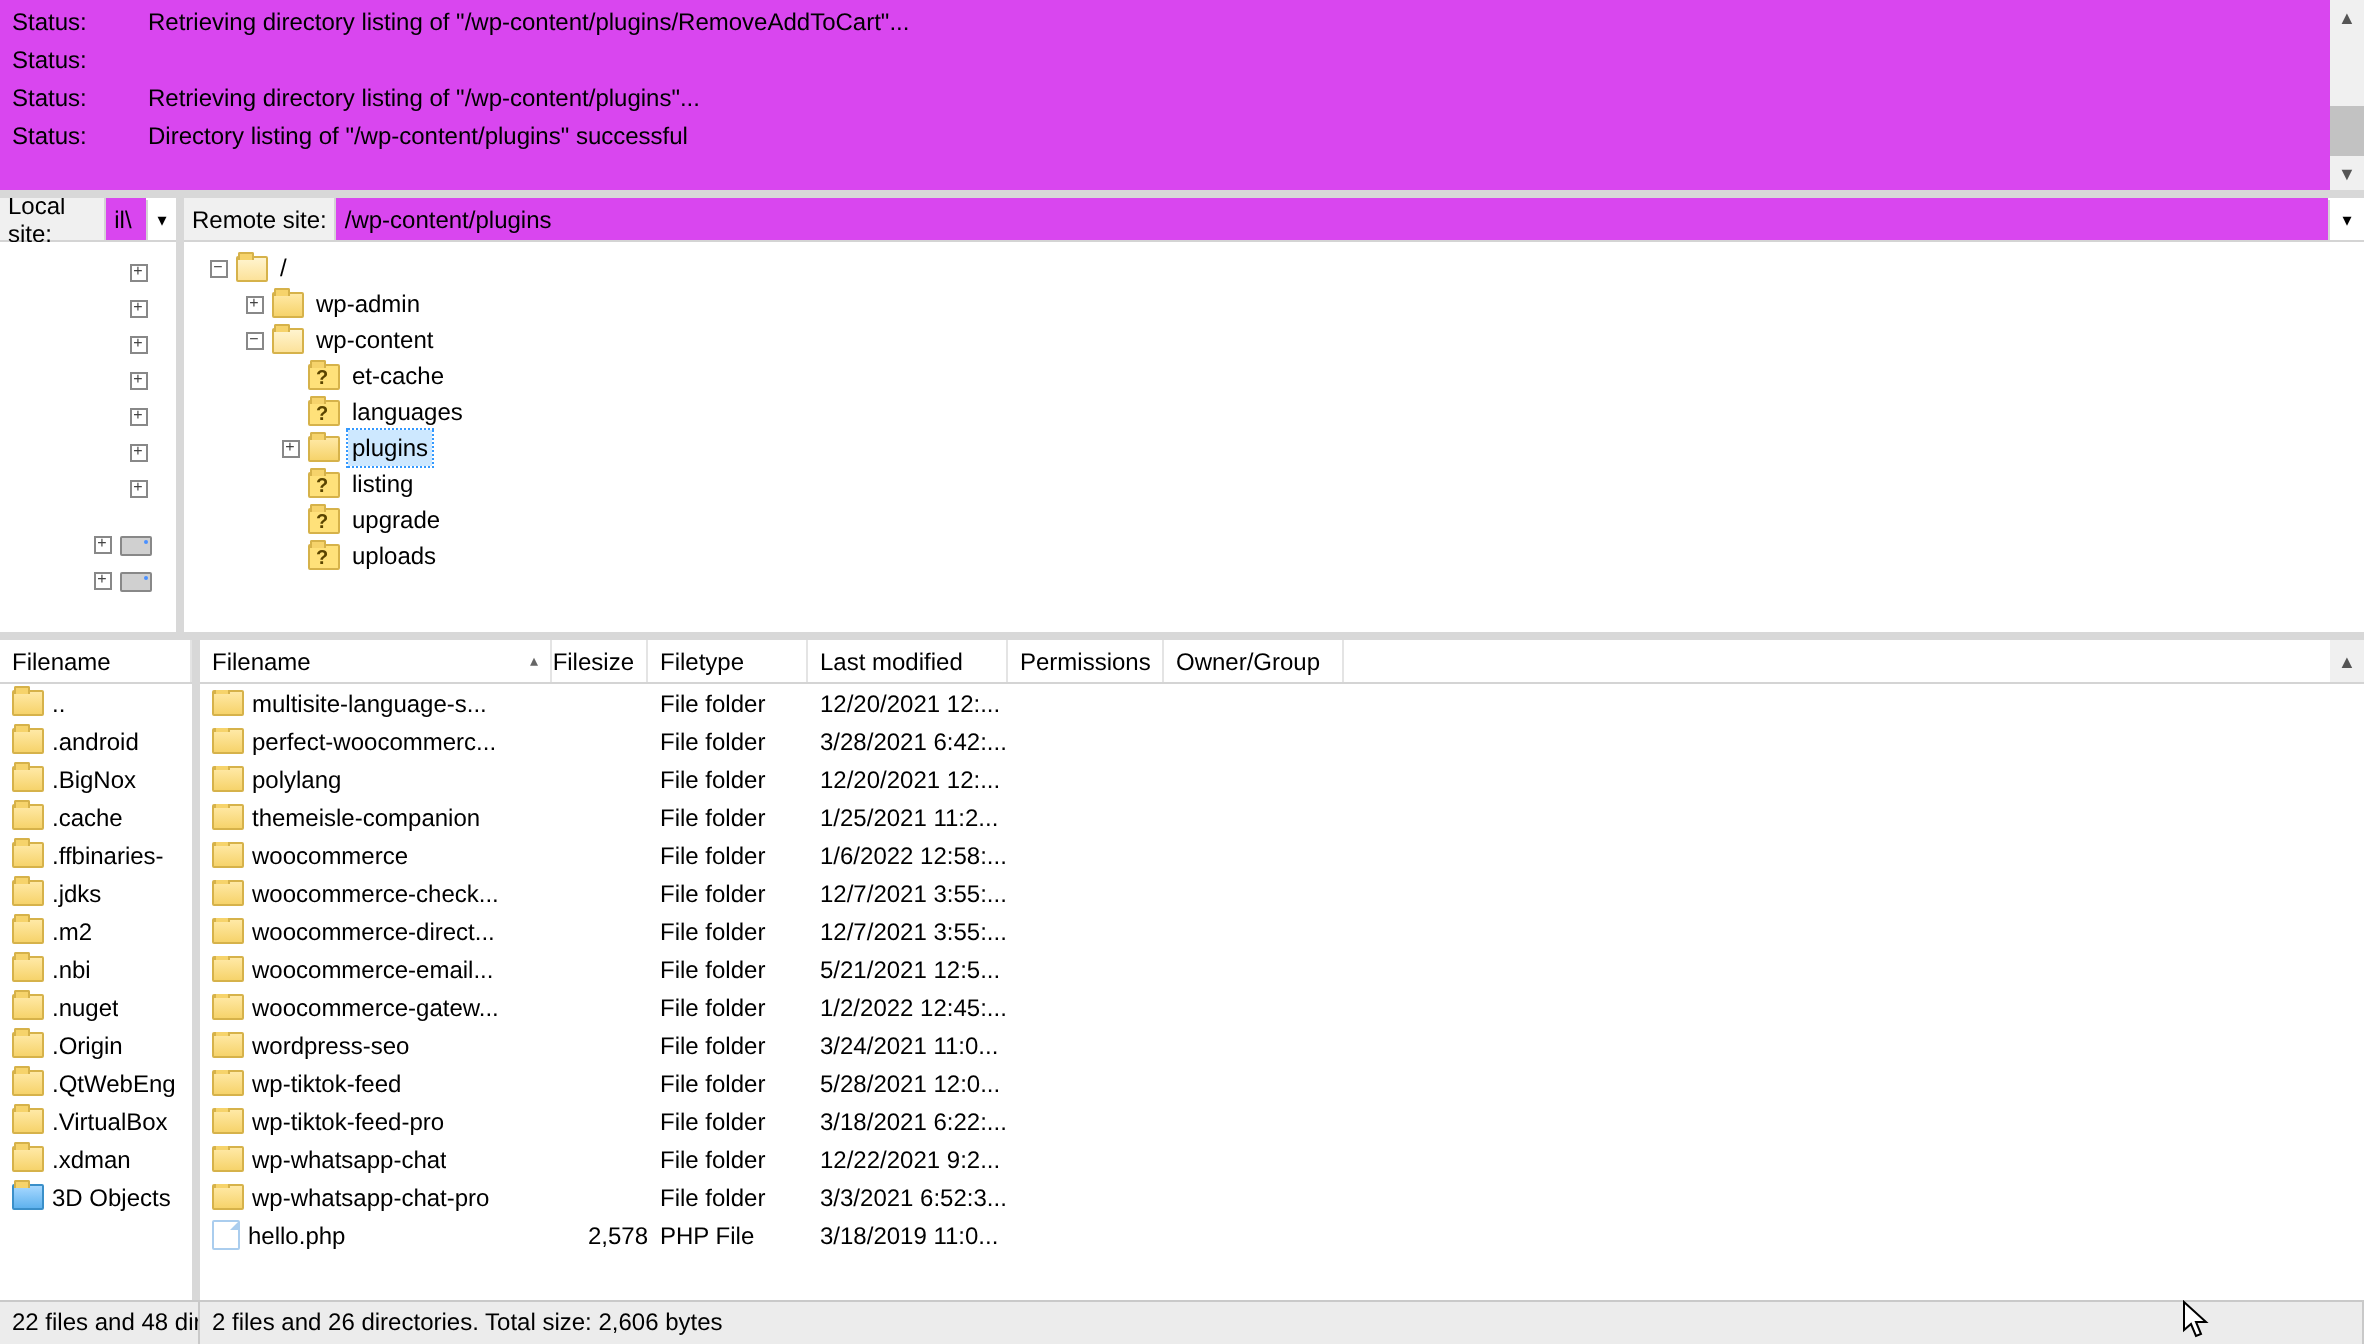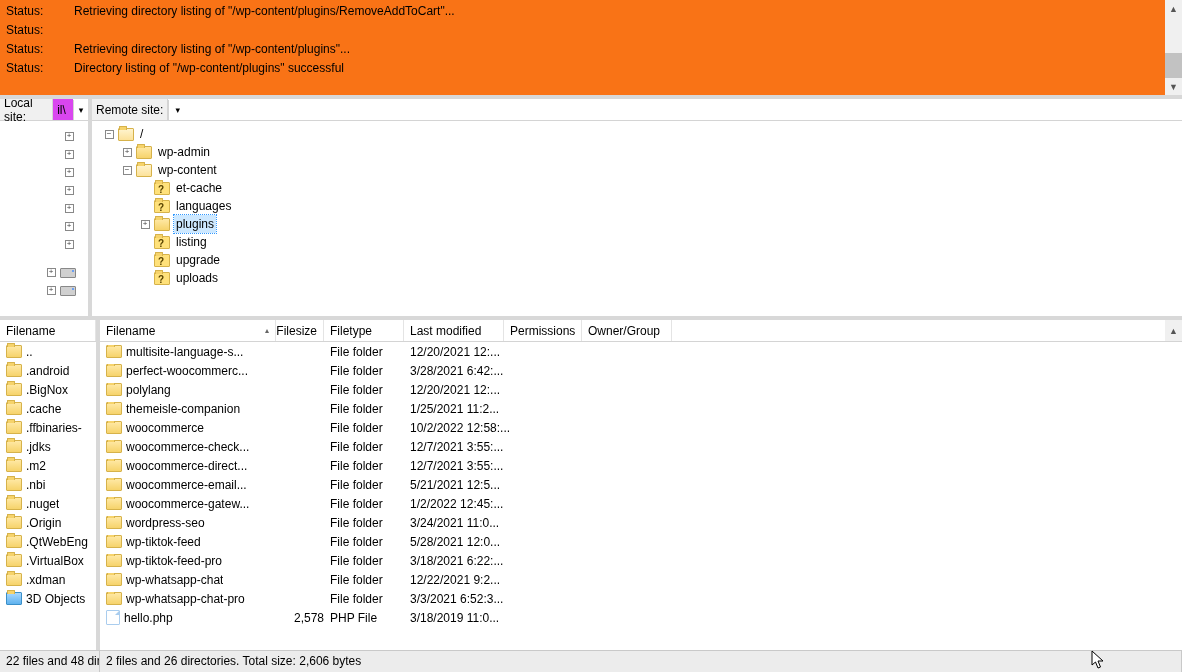--- a/index.html
+++ b/index.html
@@ -1,19 +1,19 @@
 <!DOCTYPE html>
 <html><head>
 <meta charset="utf-8">
 <style>
   * { box-sizing: border-box; margin: 0; padding: 0; font-family: "Segoe UI", Tahoma, sans-serif; font-size: 12px; }
   body { background: #fff; width: 1182px; height: 672px; overflow: hidden; display: flex; flex-direction: column; }
   
   
-  .status-log { height: 99px; border-bottom: 4px solid #d8d8d8; position: relative; overflow: hidden; background:#f97316; }
+  .status-log { height: 99px; border-bottom: 4px solid #d8d8d8; position: relative; overflow: hidden; background:#d946ef; }
   .status-log-inner { padding: 2px 6px; }
   .status-row { display: flex; gap: 28px; line-height: 19px; white-space: nowrap; }
   .status-label { width: 40px; }
   
   
   .site-row { display: flex; height: 221px; border-bottom: 4px solid #d8d8d8; }
   .local-pane { width: 92px; border-right: 4px solid #d8d8d8; display: flex; flex-direction: column; }
   .remote-pane { flex: 1; display: flex; flex-direction: column; }
   .site-bar { display: flex; align-items: center; border-bottom: 1px solid #d4d4d4; height: 22px; }
   .site-bar-label { padding: 0 4px; border-right: 1px solid #d4d4d4; height: 100%; display: flex; align-items: center; background:#f0f0f0; }
@@ -187,20 +187,21 @@
             </span>
             <span class="drive-icon"></span>
           </div>
       </div>
     </div>
   </div>
 
   <div class="remote-pane">
     <div class="site-bar">
       <span class="site-bar-label">Remote site:</span>
+      <input class="site-bar-input" value="/wp-content/plugins" style="">
       <div class="site-bar-dd">
           <span style="font-size:9px">▾</span>
         </div>
     </div>
     <div class="tree-body">
       <div style="padding:4px 0 4px 4px">
         <div class="tree-node">
             <span class="tw">
               <span class="tw-box">−</span>
             </span>
@@ -407,21 +408,21 @@
             <span style="width:78px"></span>
             <span style="width:90px"></span>
           </div>
           <div class="frow">
             <span class="fname" style="width:176px">
               <span class="folder-icon"></span>
               <span style="overflow:hidden;text-overflow:ellipsis">woocommerce</span>
             </span>
             <span style="width:48px;text-align:right;padding-right:6px"></span>
             <span style="width:80px">File folder</span>
-            <span style="width:100px">10/2/2022 12:58:...</span>
+            <span style="width:100px">1/6/2022 12:58:...</span>
             <span style="width:78px"></span>
             <span style="width:90px"></span>
           </div>
           <div class="frow">
             <span class="fname" style="width:176px">
               <span class="folder-icon"></span>
               <span style="overflow:hidden;text-overflow:ellipsis">woocommerce-check...</span>
             </span>
             <span style="width:48px;text-align:right;padding-right:6px"></span>
             <span style="width:80px">File folder</span>

